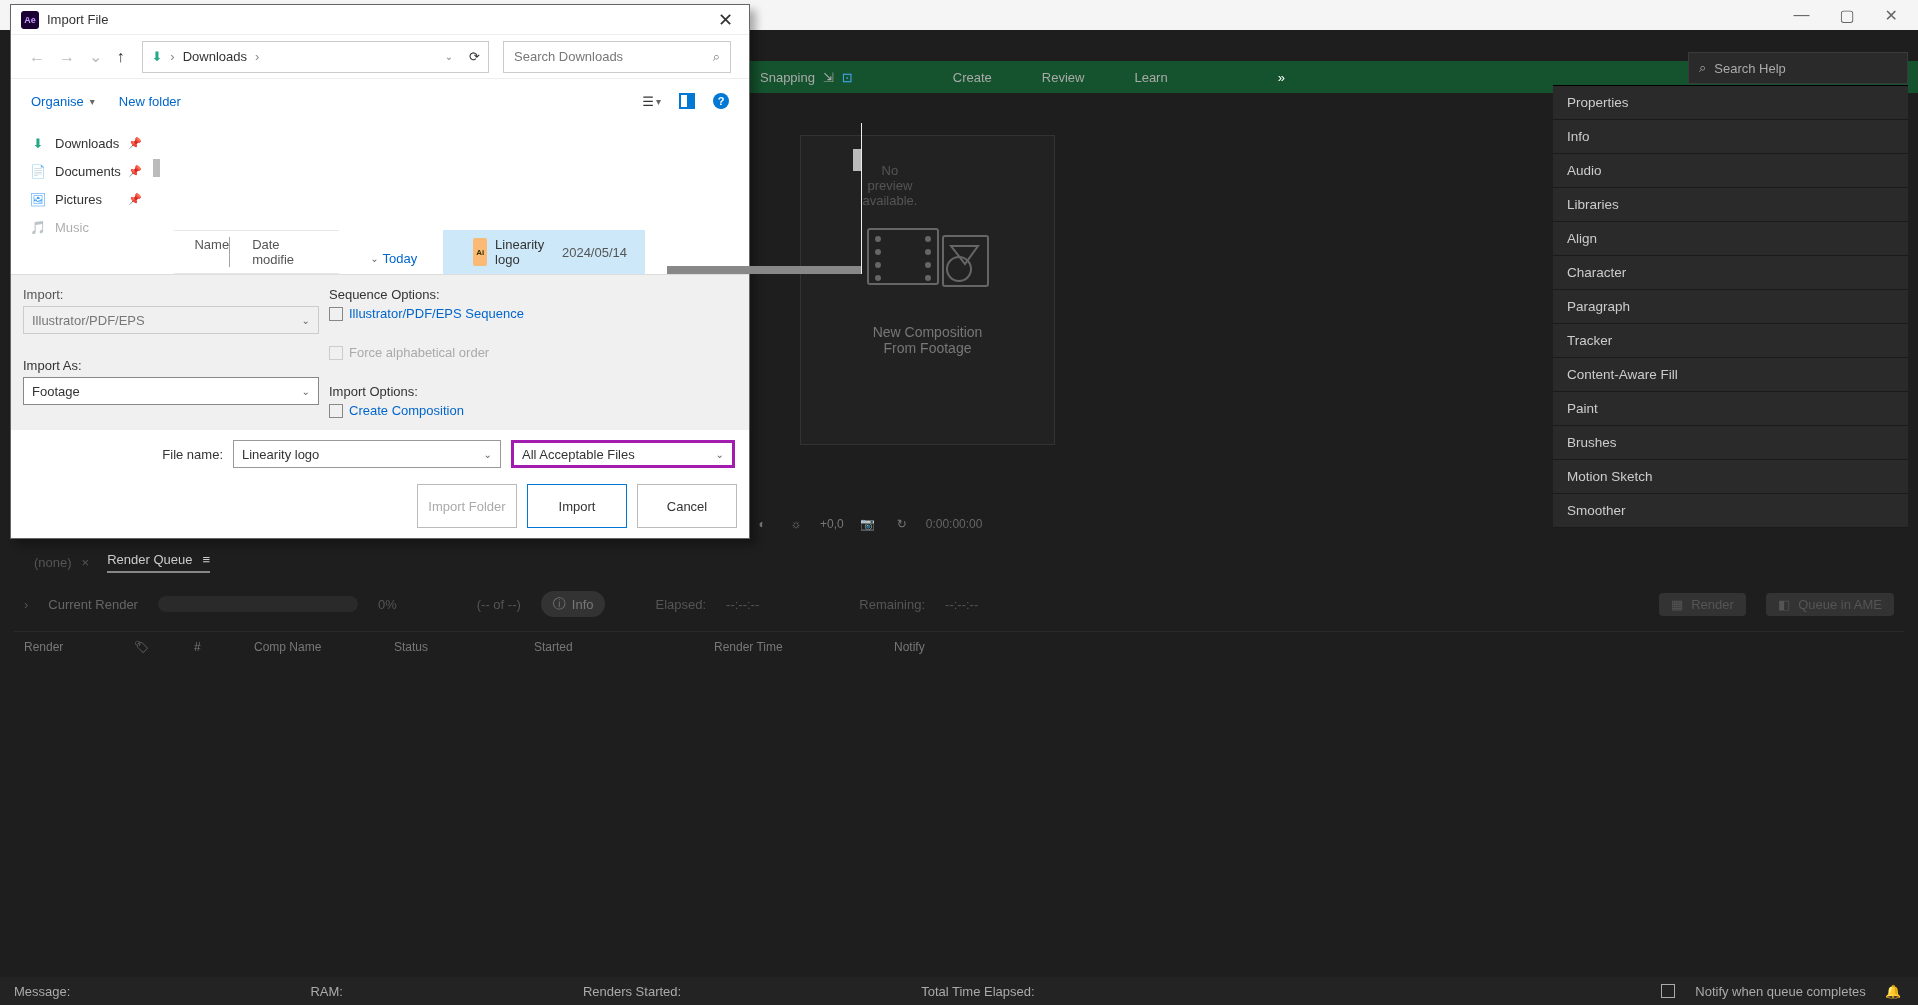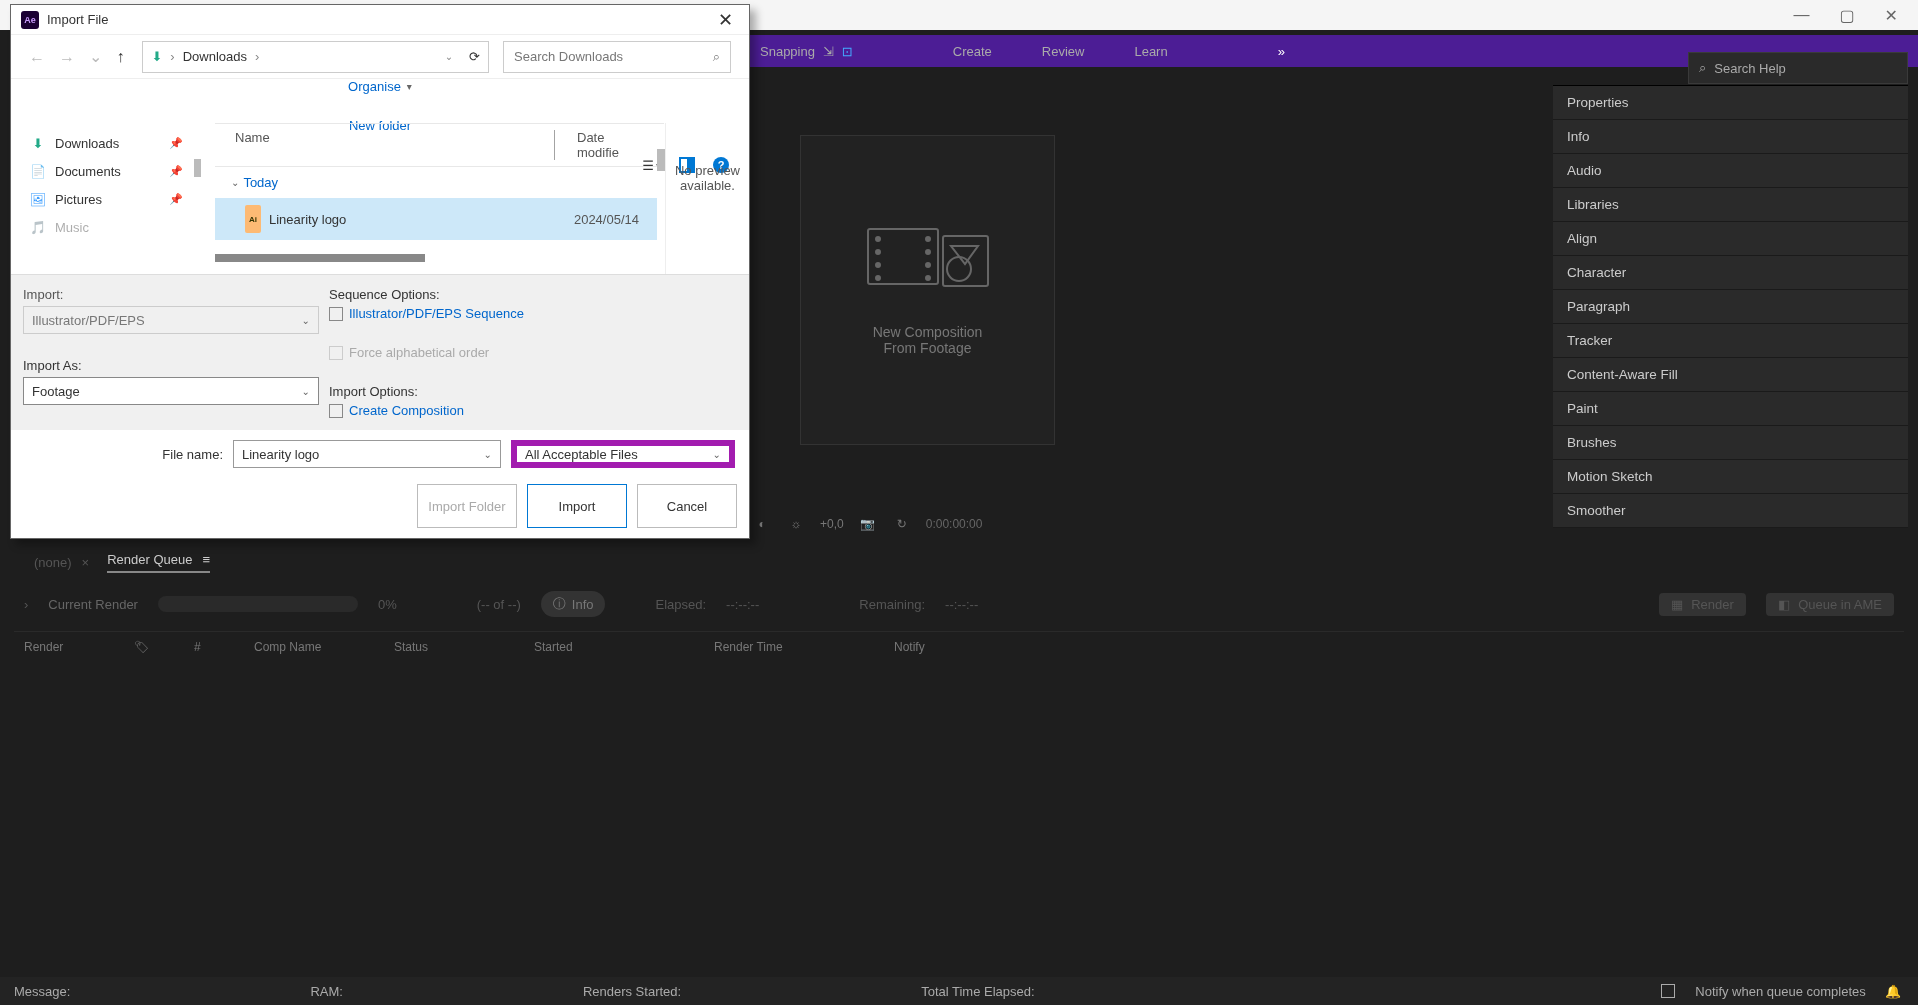--- a/index.html
+++ b/index.html
@@ -3,21 +3,21 @@
 <meta charset="utf-8">
 <style>
 * { margin: 0; padding: 0; box-sizing: border-box; font-family: "Segoe UI", sans-serif; }
 body { width: 1918px; height: 1005px; background: #1e1e1e; overflow: hidden; position: relative; }
 
 
 .win-chrome { position: absolute; top: 0; left: 0; right: 0; height: 30px; background: #f5f5f5; display: flex; justify-content: flex-end; align-items: center; gap: 30px; padding-right: 20px; }
 .win-chrome span { color: #666; font-size: 16px; }
 
 
-.app-bar { position: absolute; top: 35px; left: 750px; right: 0; height: 32px; background: #4c1d95; display: flex; align-items: center; color: #aaa; font-size: 13px; }
+.app-bar { position: absolute; top: 61px; left: 750px; right: 0; height: 32px; background: #14532d; display: flex; align-items: center; color: #aaa; font-size: 13px; }
 .app-bar .snapping { margin-left: 10px; display: flex; align-items: center; gap: 8px; }
 .app-bar .workspaces { display: flex; gap: 50px; margin-left: 100px; }
 .app-bar .chev { margin-left: 110px; color: #fff; }
 .search-help { position: absolute; right: 10px; top: 52px; width: 220px; height: 32px; background: #2a2a2a; display: flex; align-items: center; padding: 0 10px; color: #aaa; font-size: 13px; gap: 8px; border: 1px solid #3a3a3a; }
 
 
 .right-panels { position: absolute; right: 10px; top: 85px; width: 355px; background: #2a2a2a; border-top: 1px solid #000; }
 .right-panels .panel { padding: 9px 14px; color: #ccc; font-size: 13.5px; border-bottom: 1px solid #1a1a1a; }
 
 
@@ -54,36 +54,36 @@
 .dlg-close { margin-left: auto; font-size: 18px; padding: 0 6px; cursor: default; }
 
 .dlg-nav { height: 44px; display: flex; align-items: center; padding: 0 18px; gap: 14px; border-bottom: 1px solid #eee; }
 .dlg-nav .arrow { color: #bbb; font-size: 16px; }
 .dlg-nav .arrow.up { color: #333; }
 .breadcrumb-box { flex: 1; border: 1px solid #ccc; height: 32px; display: flex; align-items: center; padding: 0 8px; gap: 8px; margin-left: 4px; }
 .breadcrumb-box .dl-icon { color: #2a8; }
 .breadcrumb-box .bchev { color: #888; margin-left:auto; }
 .search-box { width: 228px; border: 1px solid #ccc; height: 32px; display: flex; align-items: center; padding: 0 10px; color: #777; justify-content:space-between; }
 
-.dlg-toolbar { height: 44px; display: flex; align-items: center; padding: 0 20px; gap: 24px; flex-direction: column; }
+.dlg-toolbar { height: 44px; display: flex; align-items: center; padding: 0 20px; gap: 24px; }
 .dlg-toolbar .org { color: #0066cc; display:flex; gap:6px; align-items:center; }
 .dlg-toolbar .newf { color: #0066cc; }
 .dlg-toolbar .right-tools { margin-left: auto; display: flex; gap: 18px; align-items: center; }
 .view-icon { display:flex; gap:2px; align-items:center; }
 .preview-icon { width:16px; height:16px; border: 2px solid #0078d4; border-right-width:8px; }
 .help-icon { width:16px; height:16px; border-radius:50%; background:#0078d4; color:#fff; display:flex; align-items:center; justify-content:center; font-size:11px; font-weight:bold; }
 
 .dlg-body { flex:1; display:flex; position:relative; }
 .sidebar-col { width: 190px; padding: 6px 0; position:relative; }
 .side-item { display: flex; align-items: center; gap: 8px; padding: 5px 18px; color: #333; }
 .side-item .pin { margin-left: auto; color: #888; font-size: 11px; }
 .side-icon { width: 18px; height: 18px; display:flex; align-items:center; justify-content:center; }
 .side-scroll { position:absolute; right:0; top:36px; width:7px; height:18px; background:#bbb; }
 
-.files-col { flex:1; display:flex; flex-direction:column; position:relative; }
+.files-col { flex:1; display:flex; position:relative;align-items:flex-end; }
 .file-head { display: flex; padding: 6px 20px; border-bottom: 1px solid #e8e8e8; color: #555; border-top: 1px solid #e8e8e8; margin: 0 1px 0 14px; }
 .file-head .name-h { flex:1; }
 .file-head .date-h { width: 90px; border-left:1px solid #a3a3a3; padding-left: 22px; }
 .file-scroll { position:absolute; right:0; top:26px; width:8px; height:22px; background:#bbb; }
 .file-group { padding: 8px 12px 8px 30px; color: #0066cc; display:flex; align-items:center; gap:4px; }
 .file-row { display: flex; align-items: center; padding: 7px 14px 7px 30px; background: #cde8f9; margin: 0 8px 0 14px; }
 .file-row .ai-icon { width: 16px; height: 28px; background: #fdba74; border-radius: 2px; margin-right: 8px; display:flex; align-items:center; justify-content:center; font-size:8px; color:#330; font-weight:bold; }
 .file-row .date { margin-left: auto; color: #555; margin-right:4px; }
 .hscroll { height: 8px; background: #888; width: 210px; margin: 14px 0 0 14px; }
 
@@ -97,21 +97,21 @@
 .select-field { width: 100%; height: 28px; border: 1px solid #888; background: #fff; padding: 0 8px; display:flex; align-items:center; justify-content:space-between; }
 .chk-row { display: flex; align-items: center; gap: 6px; margin: 4px 0; }
 .chk-row .cb { width: 14px; height: 14px; border: 1.5px solid #888; }
 .chk-row.disabled { color: #aaa; }
 .chk-row.disabled .cb { border-color: #ccc; }
 .chk-row .link { color: #0066cc; }
 
 .file-name-row { display: flex; align-items: center; padding: 10px 12px; gap: 10px; background:#fff; }
 .file-name-row .fname-lbl { text-align: right; width: 200px; }
 .file-name-row .fname-input { flex:1; max-width:268px; height: 28px; border: 1px solid #999; padding: 0 8px; display:flex; align-items:center; justify-content:space-between; }
-.file-name-row .ftype-select { width: 224px; height: 28px; border: 6px solid #a21caf; padding: 0 8px; display:flex; align-items:center; justify-content:space-between; }
+.file-name-row .ftype-select { width: 224px; height: 28px; border: 3px solid #a21caf; padding: 0 8px; display:flex; align-items:center; justify-content:space-between; }
 
 .dlg-buttons { display: flex; justify-content: flex-end; gap: 10px; padding: 6px 12px 10px; background:#fff; }
 .dlg-btn { width: 100px; height: 44px; border: 1px solid #bbb; background: #fff; display:flex; align-items:center; justify-content:center;text-align:center; }
 .dlg-btn.primary { border: 1.5px solid #0078d4; }
 .dlg-btn.disabled { color: #aaa; }
 
 .chev-sm { font-size: 10px; color:#666; }
 </style>
 </head>
 <body>

